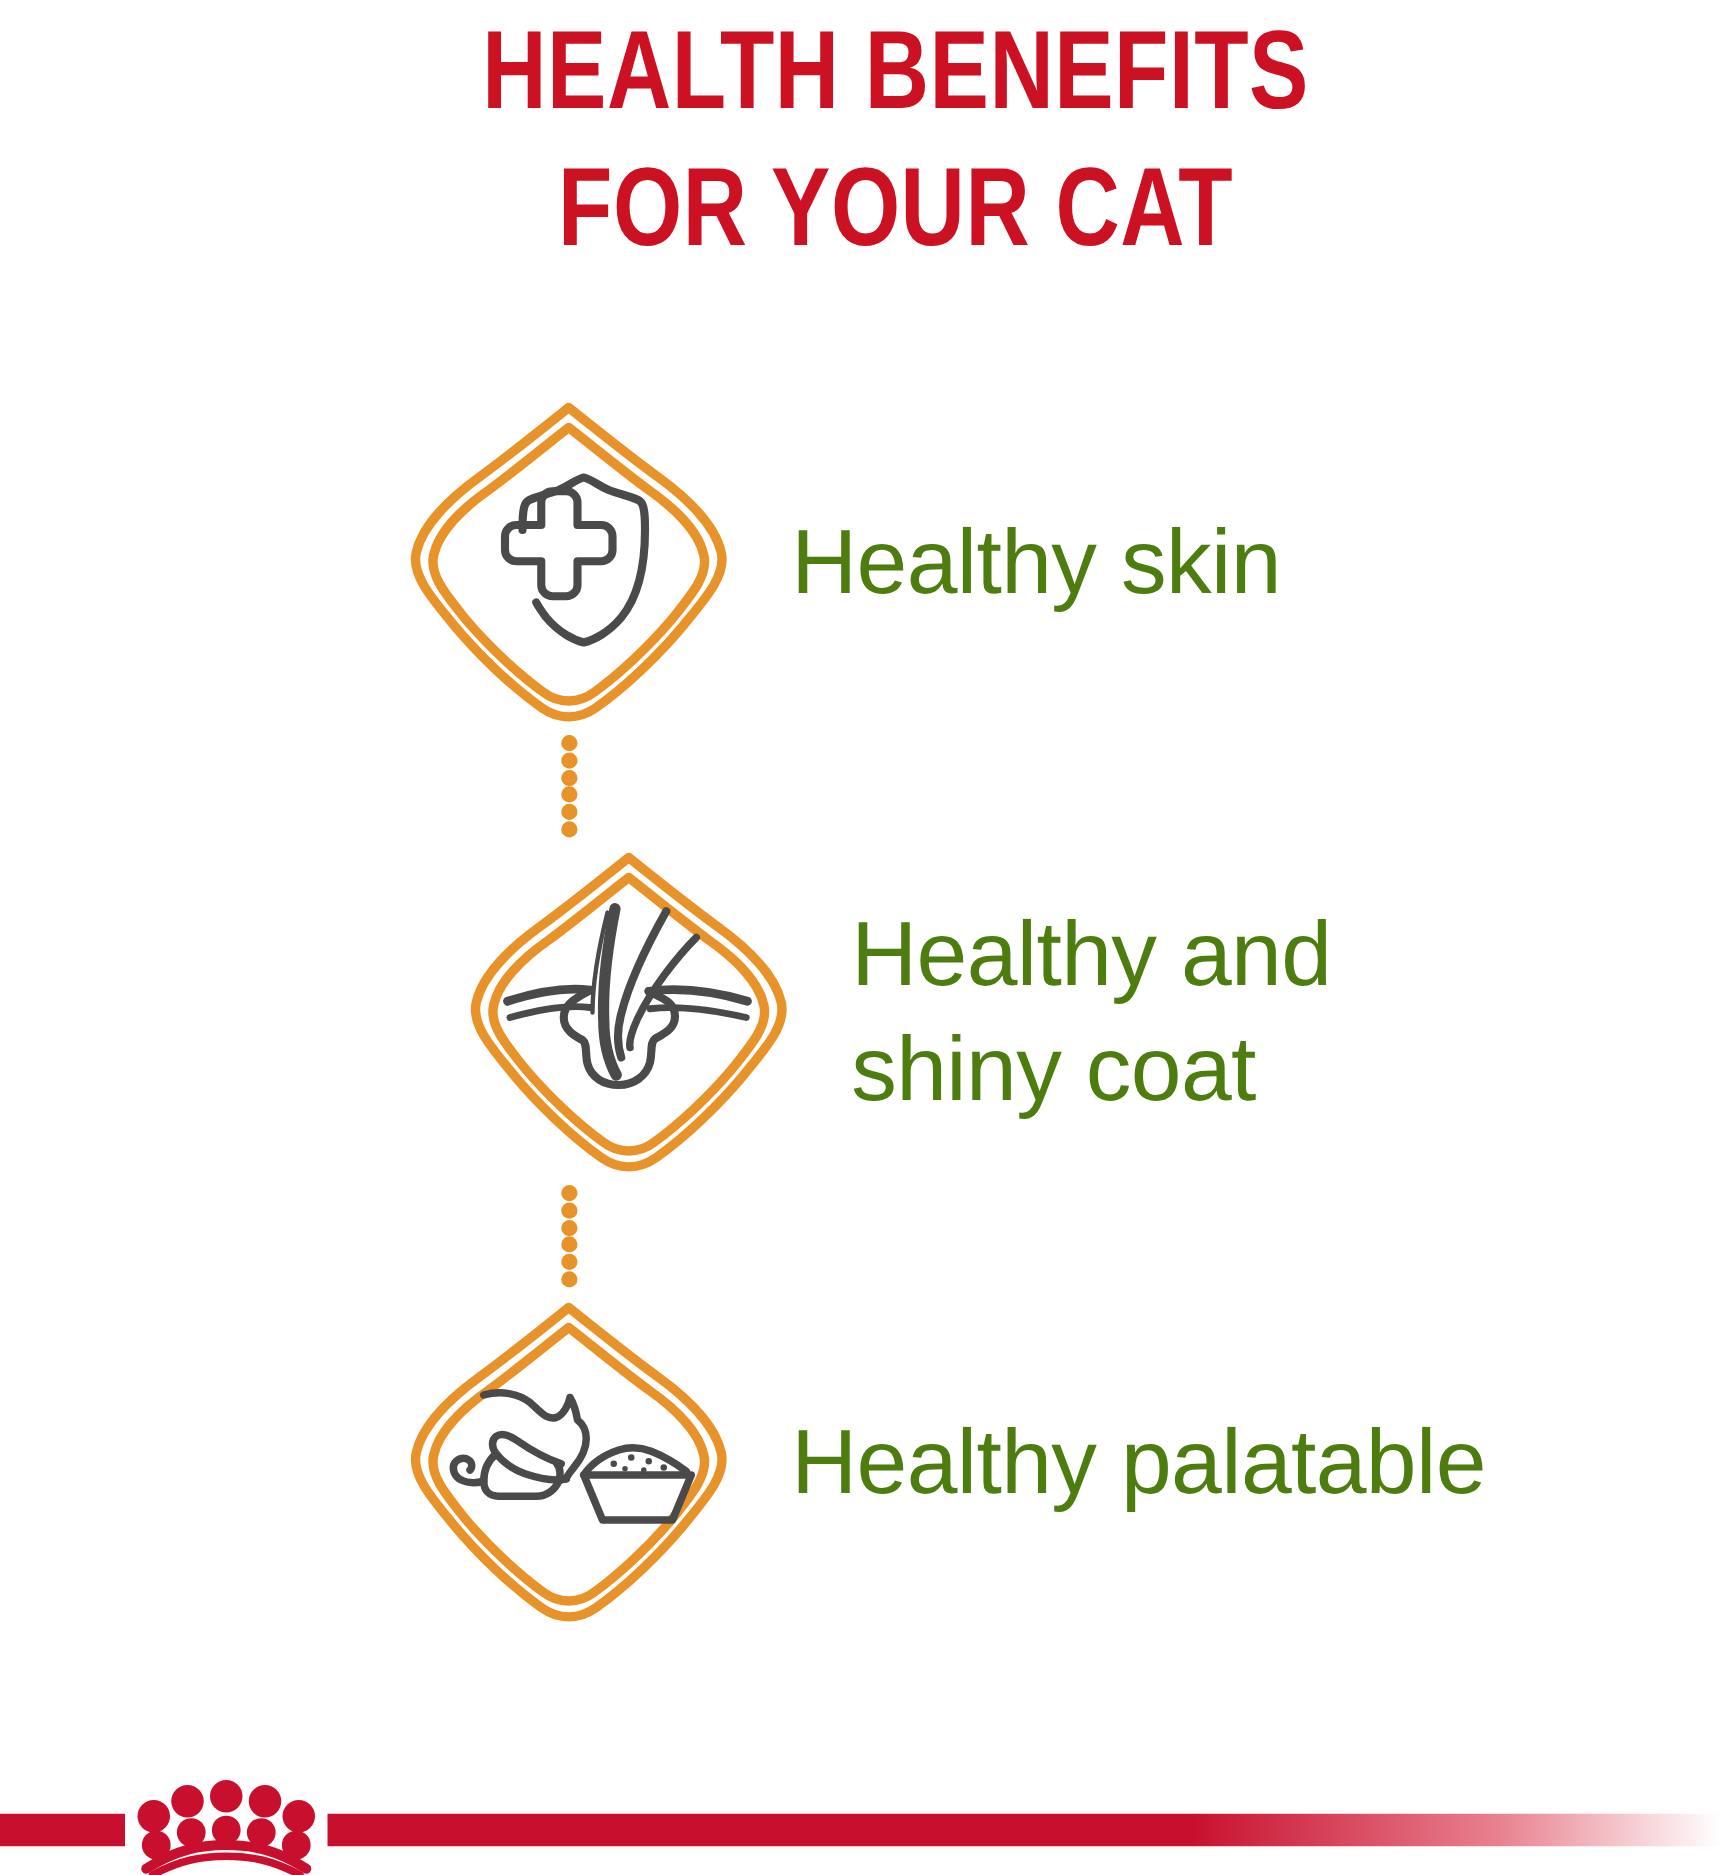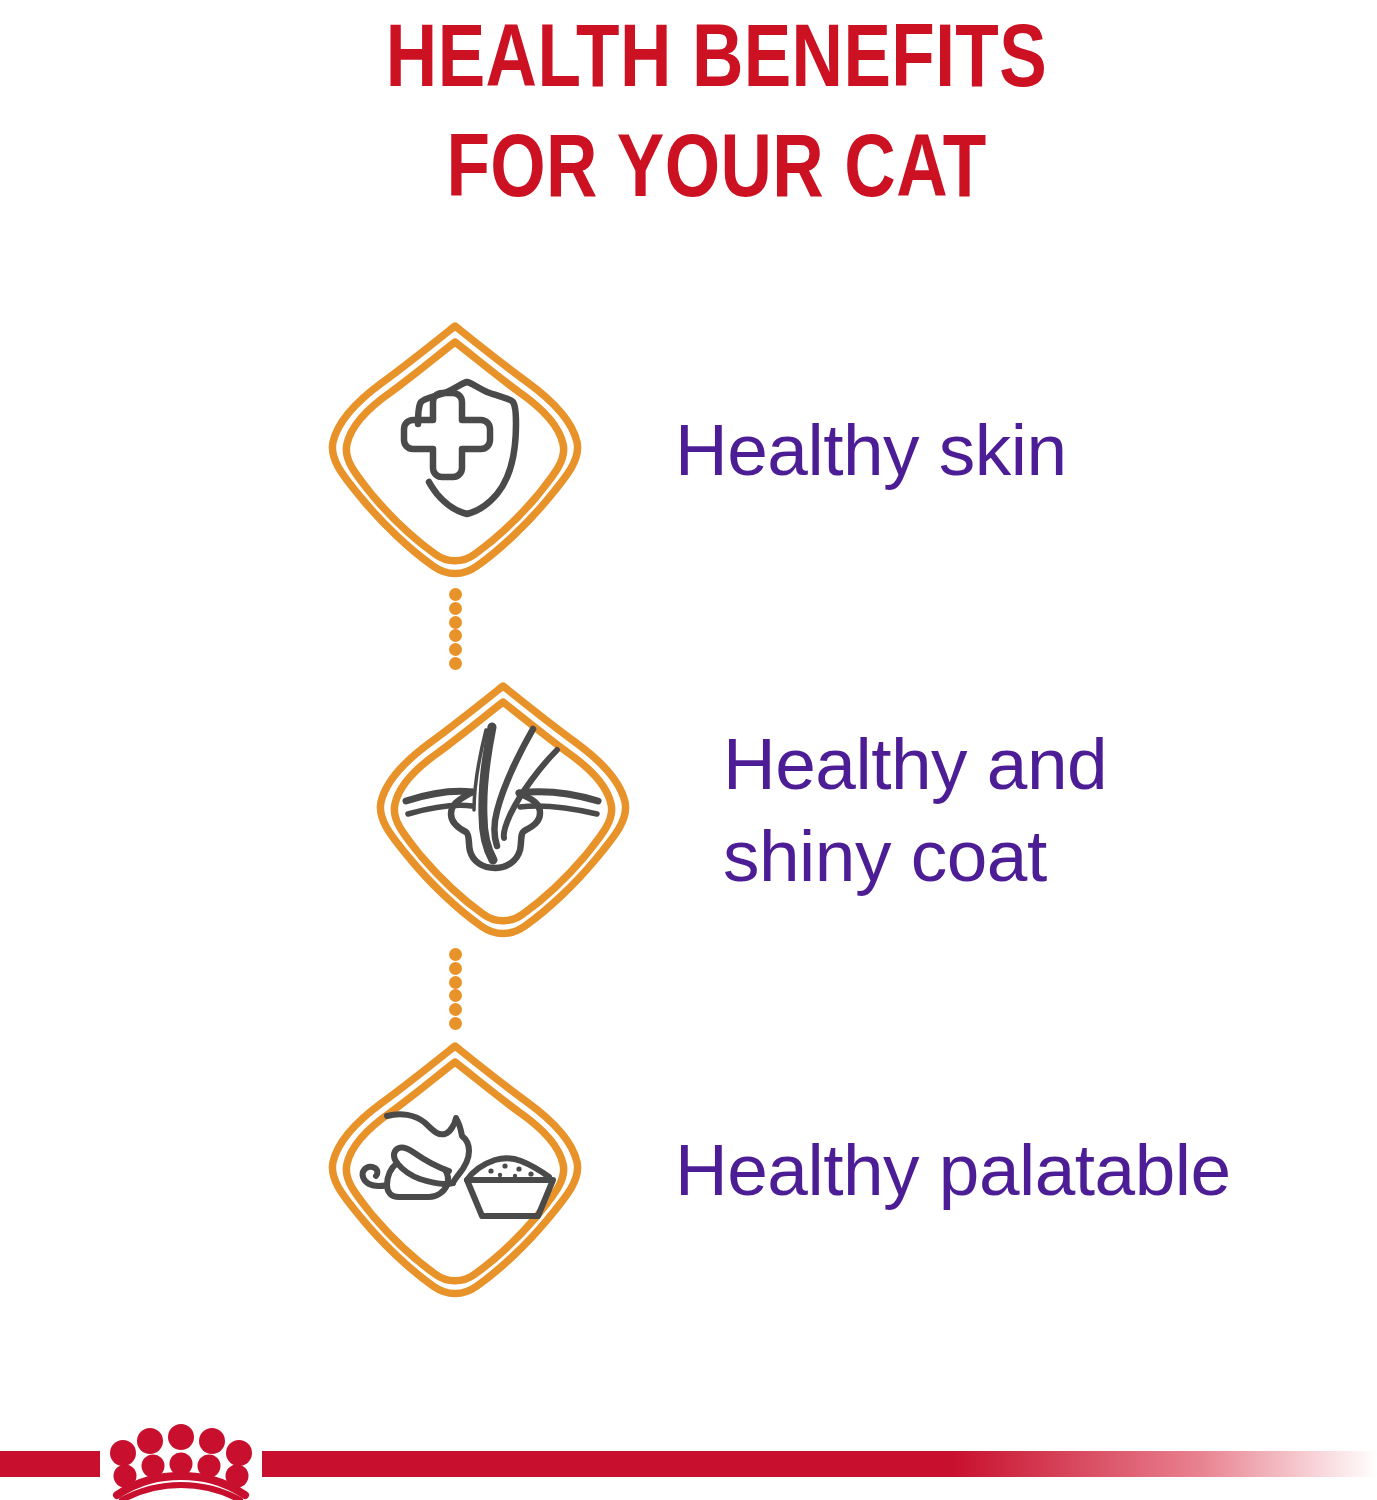--- a/index.html
+++ b/index.html
@@ -68,22 +68,22 @@
     position: relative;
     width: 260px;
     height: 260px;
     margin-left: 325px;
     flex: 0 0 auto;
   }
   .badge svg { display: block; width: 260px; height: 260px; }
 
   .benefit-label {
     flex: 1 1 auto;
-    margin-left: 90px;
-    color: #4c1d95;
+    margin-left: 48px;
+    color: #4d7c0f;
     font-family: "Liberation Sans Narrow", "Liberation Sans", sans-serif;
     font-weight: 400;
     font-size: 73px;
     line-height: 92px;
     letter-spacing: -0.5px;
     white-space: pre-line;
   }
 
   
   .connector {

